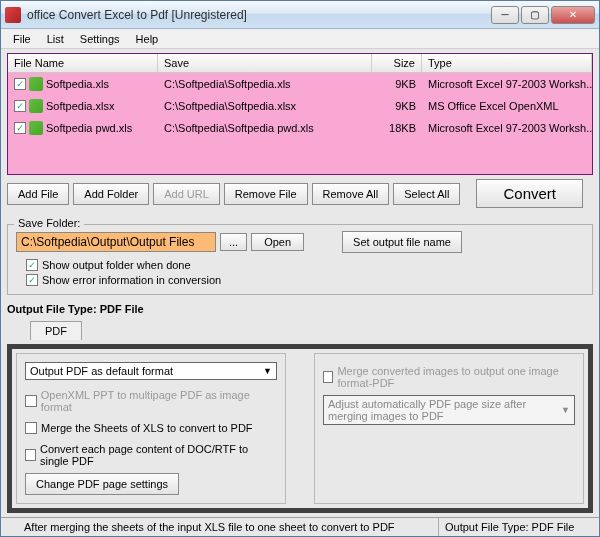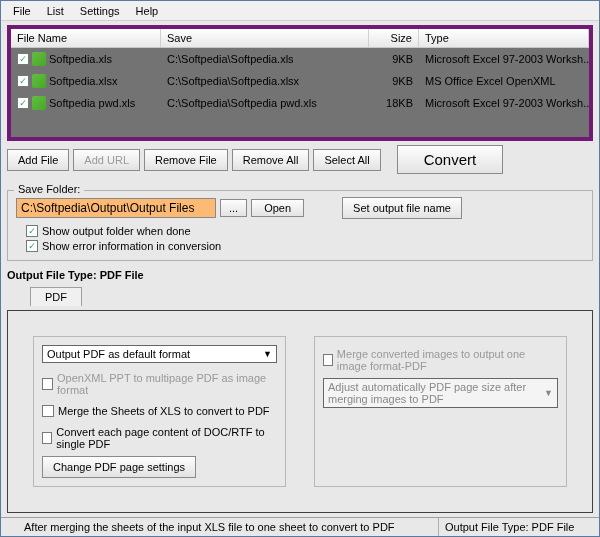--- a/index.html
+++ b/index.html
@@ -54,22 +54,22 @@
 .content {
   flex: 1;
   background: #e8e8e8;
   padding: 4px 6px;
   display: flex;
   flex-direction: column;
   gap: 4px;
   overflow: hidden;
 }
 .listview {
-  background: #737373;
-  border: 4px solid #701a75;
+  background: #f9a8d4;
+  border: 1px solid #701a75;
   height: 140px;
   display: flex;
   flex-direction: column;
 }
 .lv-header {
   display: flex;
   background: linear-gradient(to bottom,#fefefe,#e8e8e8);
   border-bottom: 1px solid #c8c8c8;
   font-size: 11px;
 }
@@ -114,21 +114,21 @@
 }
 .check-row { display:flex; align-items:center; gap:4px; margin: 3px 0 0 10px; }
 .section-label { font-weight:bold; margin: 4px 0 2px 0; }
 .tabbar { display:flex;margin-left:23px; }
 .tab {
   border:1px solid #a0a0a0; border-bottom:none;
   background:#f0f0f0; padding:3px 14px;
   font-size:11px;
 }
 .pdf-panel {
-  border:1px solid #404040; padding:25px;
+  border:5px solid #404040; padding:4px;
   display:flex; gap:28px;
 }
 .pdf-left, .pdf-right {
   border:1px solid #b8b8b8; padding:8px; flex:1;
   display:flex; flex-direction:column; gap:6px;
 }
 .combo {
   background:#fff; border:1px solid #666; padding:2px 4px; font-size:11px;
   display:flex; justify-content:space-between; align-items:center;
 }
@@ -142,20 +142,29 @@
   font-size:11px;
 }
 .status-left { flex:1; padding:3px 23px; border-right:1px solid #b0b0b0; }
 .status-right { width:160px; padding:3px 6px; }
 </style>
 </head>
 <body>
 
 <div class="window">
 
+  <div class="titlebar">
+    <div class="titlebar-icon"></div>
+    <div class="titlebar-text">office Convert Excel to Pdf [Unregistered]</div>
+    <div class="win-controls">
+      <div class="win-btn">─</div>
+      <div class="win-btn">▢</div>
+      <div class="win-btn close">✕</div>
+    </div>
+  </div>
 
   <div class="menubar">
     <div class="menu-item">File</div>
     <div class="menu-item">List</div>
     <div class="menu-item">Settings</div>
     <div class="menu-item">Help</div>
   </div>
 
   <div class="content">
 
@@ -213,20 +222,21 @@
             </div>
           <div class="lv-col ty">
               <span>Microsoft Excel 97-2003 Worksh...</span>
             </div>
         </div>
       </div>
     </div>
 
     <div class="button-row">
       <div class="btn">Add File</div>
+      <div class="btn">Add Folder</div>
       <div class="btn disabled">Add URL</div>
       <div class="btn">Remove File</div>
       <div class="btn">Remove All</div>
       <div class="btn">Select All</div>
       <div class="btn big">Convert</div>
     </div>
 
     <div class="groupbox">
       <div class="groupbox-title">Save Folder:</div>
       <div class="path-row">

